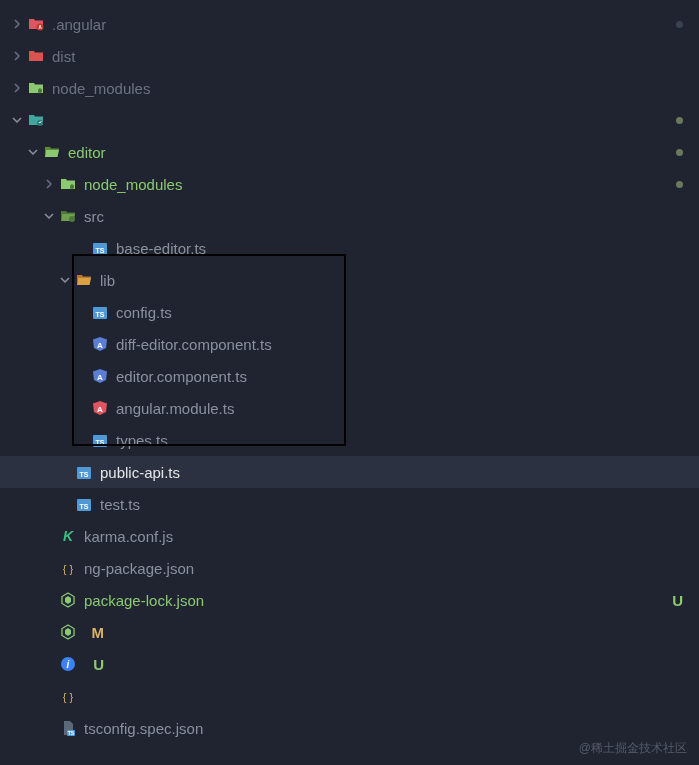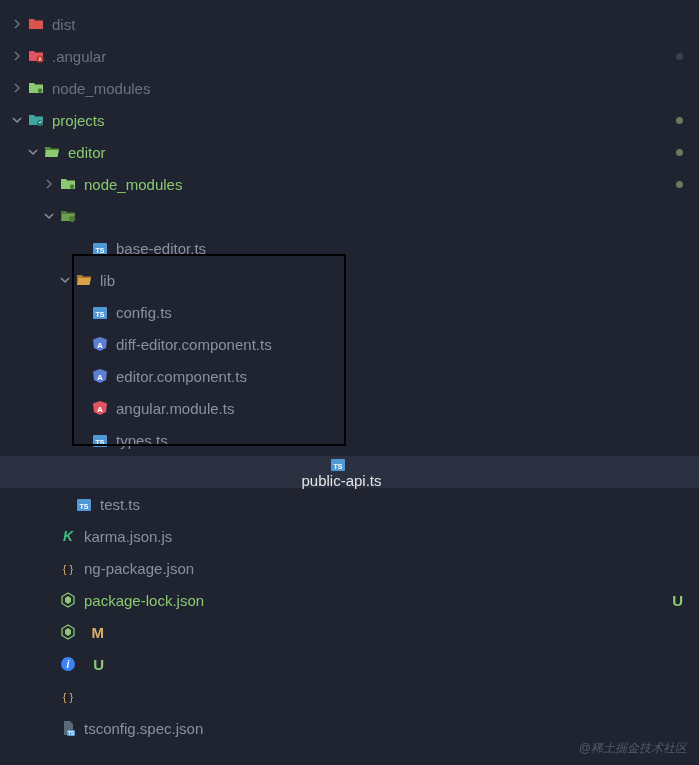--- a/index.html
+++ b/index.html
@@ -14,21 +14,21 @@
     position: relative;
   }
   .tree { padding-top: 8px; }
   .row {
     display: flex;
     align-items: center;
     height: 32px;
     padding-right: 16px;
     cursor: pointer;
   }
-  .row.selected { background: #2b3140; flex-direction: column; }
+  .row.selected { background: #2b3140; }
   .row.selected .label { color: #e6e6e6; }
   .chevron {
     width: 10px;
     height: 10px;
     display: inline-flex;
     align-items: center;
     justify-content: center;
     margin-right: 6px;
     flex-shrink: 0;
   }
@@ -71,70 +71,69 @@
     height: 192px;
     border: 2px solid #000;
     pointer-events: none;
   }
   .watermark {
     position: absolute;
     bottom: 8px;
     right: 12px;
     font-size: 12px;
     color: #555b68;
-    font-style: italic;
   }
 </style>
 </head>
 <body>
 
 <div class="tree">
 
   <div class="row">
     <span class="spacer" style="width:12px"></span>
     <span class="chevron">
       <svg viewBox="0 0 10 10">
           <path d="M3 1 L7 5 L3 9" stroke="#6b7280" stroke-width="1.5" fill="none"></path>
         </svg>
     </span>
     <span class="icon">
       <svg viewBox="0 0 16 16">
-          <path d="M1 3h5l1 1.5h8V13H1z" fill="#d9534f"></path>
-        </svg>
-    </span>
-    <span class="label muted">dist</span>
-  </div>
-
-  <div class="row">
-    <span class="spacer" style="width:12px"></span>
-    <span class="chevron">
-      <svg viewBox="0 0 10 10">
-          <path d="M3 1 L7 5 L3 9" stroke="#6b7280" stroke-width="1.5" fill="none"></path>
-        </svg>
-    </span>
-    <span class="icon">
-      <svg viewBox="0 0 16 16">
           <path d="M1 3h5l1 1.5h8V13H1z" fill="#e05561"></path>
           <circle cx="12" cy="11" r="3.5" fill="#c0392b"></circle>
           <text x="12" y="13" font-size="4.5" fill="#fff" text-anchor="middle" font-weight="bold">A</text>
         </svg>
     </span>
     <span class="label muted">.angular</span>
     <span class="dot"></span>
   </div>
 
   <div class="row">
     <span class="spacer" style="width:12px"></span>
     <span class="chevron">
       <svg viewBox="0 0 10 10">
           <path d="M3 1 L7 5 L3 9" stroke="#6b7280" stroke-width="1.5" fill="none"></path>
         </svg>
     </span>
     <span class="icon">
       <svg viewBox="0 0 16 16">
+          <path d="M1 3h5l1 1.5h8V13H1z" fill="#d9534f"></path>
+        </svg>
+    </span>
+    <span class="label muted">dist</span>
+  </div>
+
+  <div class="row">
+    <span class="spacer" style="width:12px"></span>
+    <span class="chevron">
+      <svg viewBox="0 0 10 10">
+          <path d="M3 1 L7 5 L3 9" stroke="#6b7280" stroke-width="1.5" fill="none"></path>
+        </svg>
+    </span>
+    <span class="icon">
+      <svg viewBox="0 0 16 16">
           <path d="M1 3h5l1 1.5h8V13H1z" fill="#8cc972"></path>
           <polygon points="12,8 14,9.5 14,12 12,13.5 10,12 10,9.5" fill="#4d7a3b"></polygon>
         </svg>
     </span>
     <span class="label muted">node_modules</span>
   </div>
 
   <div class="row">
     <span class="spacer" style="width:12px"></span>
     <span class="chevron">
@@ -142,21 +141,20 @@
           <path d="M1 3 L5 7 L9 3" stroke="#8a919e" stroke-width="1.5" fill="none"></path>
         </svg>
     </span>
     <span class="icon">
       <svg viewBox="0 0 16 16">
           <path d="M1 3h5l1 1.5h8V13H1z" fill="#3fa7a0"></path>
           <circle cx="12" cy="11" r="3" fill="#2b7a75"></circle>
           <path d="M10.8 10l1 1 1.6-1.8" stroke="#fff" stroke-width="1" fill="none"></path>
         </svg>
     </span>
-    <span class="label green">projects</span>
     <span class="dot green"></span>
   </div>
 
   <div class="row">
     <span class="spacer" style="width:28px"></span>
     <span class="chevron">
       <svg viewBox="0 0 10 10">
           <path d="M1 3 L5 7 L9 3" stroke="#8a919e" stroke-width="1.5" fill="none"></path>
         </svg>
     </span>
@@ -194,20 +192,21 @@
           <path d="M1 3 L5 7 L9 3" stroke="#8a919e" stroke-width="1.5" fill="none"></path>
         </svg>
     </span>
     <span class="icon">
       <svg viewBox="0 0 16 16">
           <path d="M1 3h5l1 1.5h8V6H2l-1 7V3z" fill="#4d7a3b"></path>
           <path d="M2 6h13l-1.5 7H1z" fill="#6fa050"></path>
           <circle cx="12" cy="11" r="3" fill="#4d7a3b"></circle>
         </svg>
     </span>
+    <span class="label">src</span>
   </div>
 
   <div class="row">
     <span class="spacer" style="width:92px"></span>
     <span class="icon">
       <svg viewBox="0 0 16 16">
           <rect x="1" y="3" width="14" height="12" rx="1" fill="#5098d6"></rect>
           <text x="8" y="12.5" font-size="7" fill="#fff" text-anchor="middle" font-weight="bold">TS</text>
         </svg>
     </span>
@@ -307,21 +306,21 @@
     <span class="label">test.ts</span>
   </div>
 
   <div class="row">
     <span class="spacer" style="width:60px"></span>
     <span class="icon">
       <svg viewBox="0 0 16 16">
           <text x="8" y="13" font-size="14" fill="#3fbf7f" text-anchor="middle" font-weight="bold" font-style="italic">K</text>
         </svg>
     </span>
-    <span class="label">karma.json.js</span>
+    <span class="label">karma.conf.js</span>
   </div>
 
   <div class="row">
     <span class="spacer" style="width:60px"></span>
     <span class="icon">
       <svg viewBox="0 0 16 16">
           <text x="8" y="12.5" font-size="11" fill="#d9b06a" text-anchor="middle">{ }</text>
         </svg>
     </span>
     <span class="label">ng-package.json</span>

